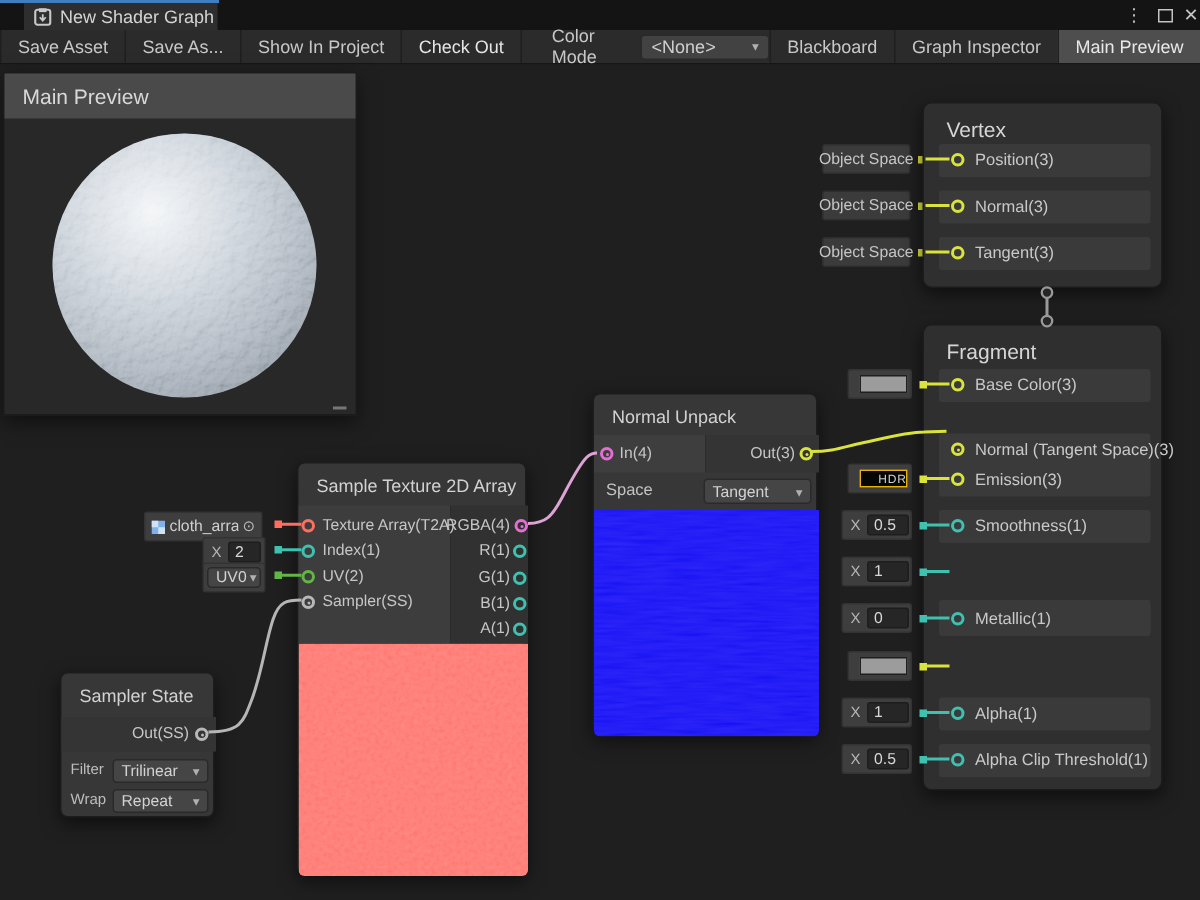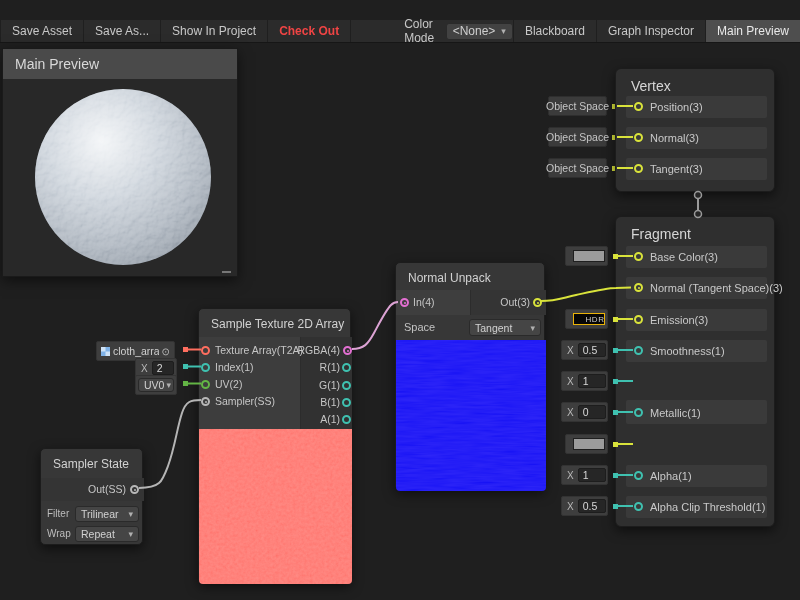--- a/index.html
+++ b/index.html
@@ -18,22 +18,22 @@
   .kebab { left:748px; width:16px; font-size:12px; }
   .maxi  { left:768px; width:18px; }
   .maxi i { display:block; width:10px; height:9px; border:1.5px solid #c4c4c4; }
   .closi { left:786px; width:16px; font-size:12px; }
 
   
   .toolbar { position:absolute; left:0; top:20px; width:800px; height:23px; background:#2b2b2b;
              border-bottom:1px solid #161616; display:flex; align-items:stretch; font-size:12px; color:#c8c8c8; }
   .tbtn { display:flex; align-items:center; padding:0 11px; border-right:1px solid #1f1f1f; white-space:nowrap; }
   .tbtn:first-child { border-left:1px solid #1f1f1f; }
-  .tbtn.disabled { color:#ef4444;font-weight:bold; }
-  .cm-label { display:flex; align-items:center; margin-left:45px; padding:0 8px; }
+  .tbtn.disabled { color:#e5e5e5; }
+  .cm-label { display:flex; align-items:center; margin-left:12px; padding:0 8px; }
   .cm-dd { width:100px; height:17px; align-self:center; background:#424242; border:1px solid #2a2a2a;
            border-radius:3px; display:flex; align-items:center; justify-content:space-between;
            padding:0 6px; color:#cfcfcf; }
   .spacer { flex:1; }
   .rgroup { display:flex; }
   .rgroup .tbtn { border-left:1px solid #1f1f1f; border-right:none; }
   .tbtn.on { background:#4e4e4e; color:#e8e8e8; border-left:1px solid #1f1f1f; }
   .dd-arrow { font-size:9px; color:#b0b0b0; margin-left:6px; }
 
   
@@ -88,20 +88,36 @@
   
   .tex { position:absolute; overflow:hidden; border-radius:0 0 4px 4px; line-height:0; }
 
   svg.wires { position:absolute; left:0; top:0; width:800px; height:557px; pointer-events:none; z-index:50; }
 </style>
 </head>
 <body>
 
 <div id="app">
 
+  <div class="tabstrip">
+    <div class="tab-accent"></div>
+    <div class="tab">
+      <svg width="13" height="13" viewBox="0 0 13 13">
+        <rect x="1.5" y="1.5" width="10" height="10" rx="1.5" fill="none" stroke="#c9c9c9" stroke-width="1.4"></rect>
+        <rect x="4" y="0.5" width="5" height="2.6" fill="#c9c9c9"></rect>
+        <path d="M6.5 4.5 L6.5 8 M4.5 6.5 L6.5 8.8 L8.5 6.5" fill="none" stroke="#c9c9c9" stroke-width="1.2"></path>
+      </svg>
+      <span class="tab-title">New Shader Graph</span>
+    </div>
+    <div class="winctl kebab">⋮</div>
+    <div class="winctl maxi">
+        <i></i>
+      </div>
+    <div class="winctl closi">✕</div>
+  </div>
 
   <div class="toolbar">
     <div class="tbtn">Save Asset</div>
     <div class="tbtn">Save As...</div>
     <div class="tbtn">Show In Project</div>
     <div class="tbtn disabled">Check Out</div>
     <div class="cm-label">Color Mode</div>
     <div class="cm-dd">
       <span>&lt;None&gt;</span>
       <span class="dd-arrow">▾</span>
@@ -172,21 +188,21 @@
         <span class="row-label">Tangent(3)</span>
       </div>
     </div>
 
     <div class="node" style="left:615px; top:173px; width:160px; height:311px;">
       <div class="node-title">Fragment</div>
       <div class="block-row" style="top:29px;">
         <span class="port p-vec3" style="left:8px; top:6px;"></span>
         <span class="row-label">Base Color(3)</span>
       </div>
-      <div class="block-row" style="top:60px;">
+      <div class="block-row" style="top:72px;">
         <span class="port p-vec3 connected" style="left:8px; top:6px;"></span>
         <span class="row-label">Normal (Tangent Space)(3)</span>
       </div>
       <div class="block-row" style="top:92px;">
         <span class="port p-vec3" style="left:8px; top:6px;"></span>
         <span class="row-label">Emission(3)</span>
       </div>
       <div class="block-row" style="top:123px;">
         <span class="port p-float" style="left:8px; top:6px;"></span>
         <span class="row-label">Smoothness(1)</span>

